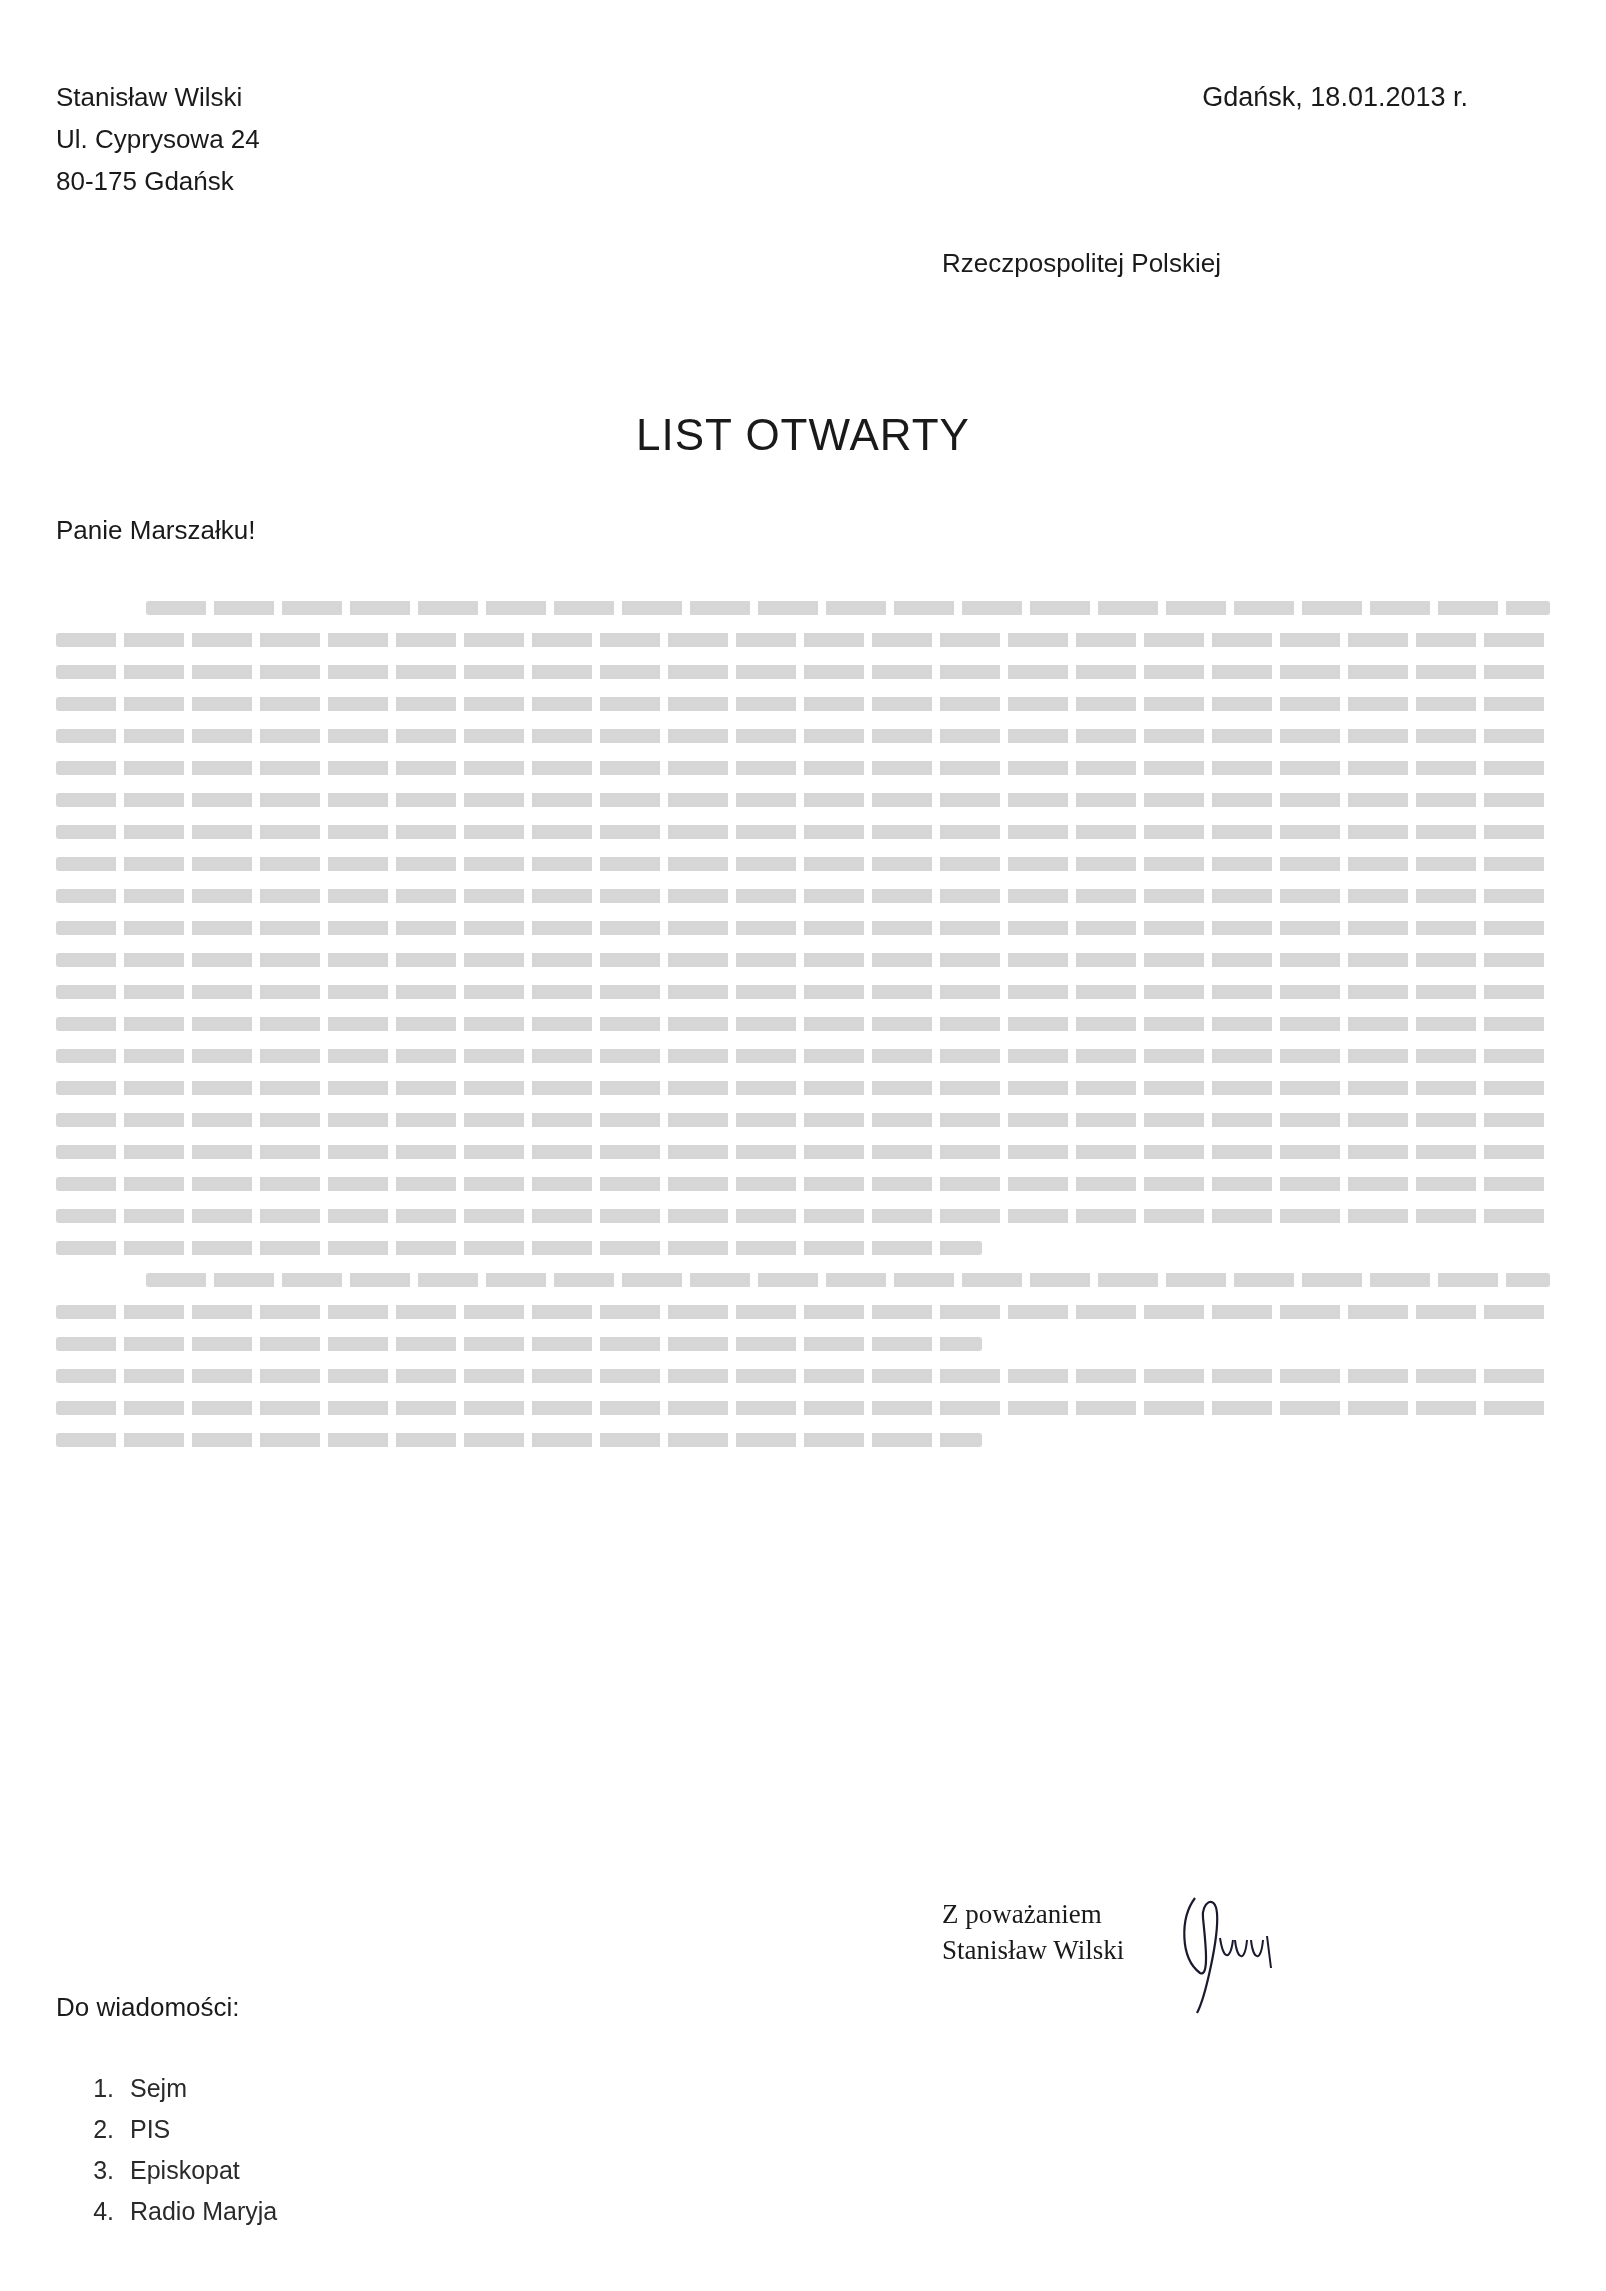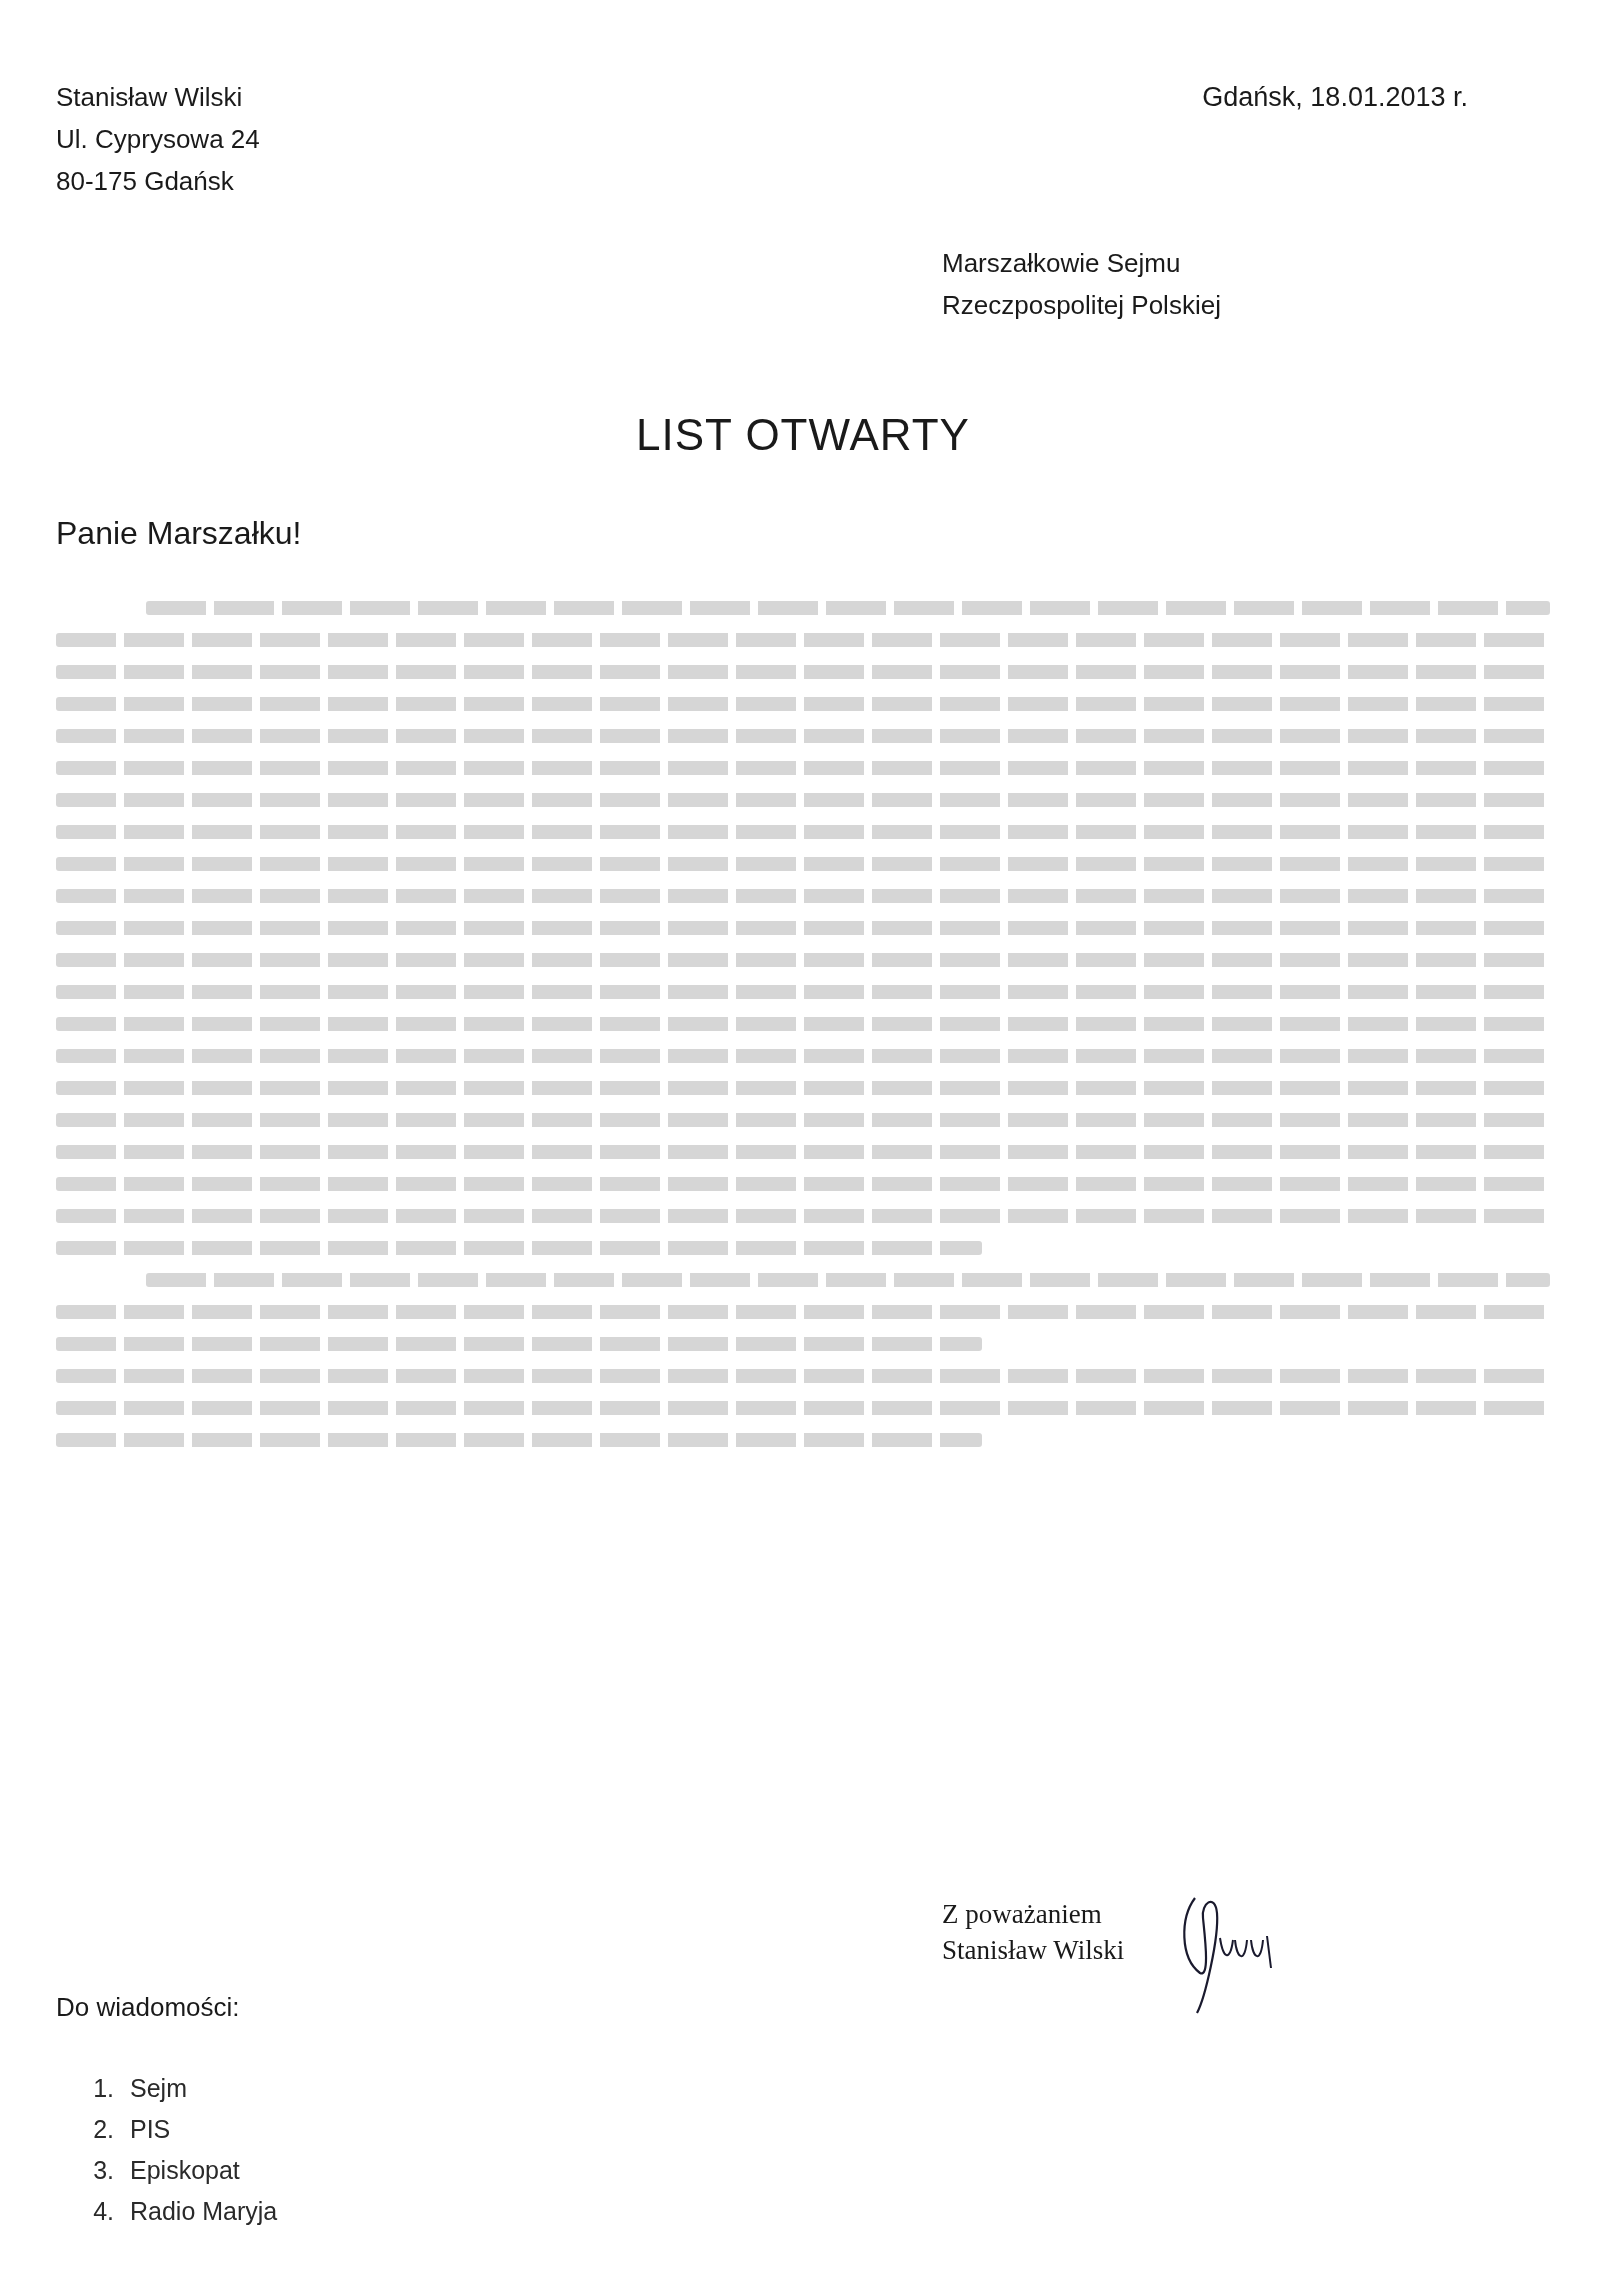--- a/index.html
+++ b/index.html
@@ -10,21 +10,21 @@
     }
     .abs { position: absolute; }
     .line { font-size: 26px; line-height: 42px; }
     .date { top: 40px; right: 138px; font-size: 27px; margin-top: 36px; }
     .sender { top: 76px; left: 56px; }
     .recipient { top: 242px; left: 942px; }
     .title {
       top: 410px; left: 0; width: 1606px; text-align: center;
       font-size: 44px; font-weight: normal; letter-spacing: 1px;
     }
-    .salutation { top: 515px; left: 56px; font-size: 32px; }
+    .salutation { top: 515px; left: 56px; font-size: 26px; }
     .body-block { top: 585px; left: 56px; width: 1494px; }
     .placeholder-line {
       height: 14px; margin: 16px 0 18px 0; border-radius: 3px;
       background: repeating-linear-gradient(90deg, #d6d6d6 0 60px, #ffffff 60px 68px);
     }
     .placeholder-line.indent { margin-left: 90px; }
     .placeholder-line.short { width: 62%; }
     .body-note {
       font-size: 20px; color: #666; font-style: italic;
       margin: 10px 0 10px 0; text-align: center;
@@ -41,21 +41,20 @@
 
 <div class="abs date line">Gdańsk, 18.01.2013 r.</div>
 
 <div class="abs sender">
   <div class="line">Stanisław Wilski</div>
   <div class="line">Ul. Cyprysowa 24</div>
   <div class="line">80-175 Gdańsk</div>
 </div>
 
 <div class="abs recipient">
-  <div class="line">Marszałkowie Sejmu</div>
   <div class="line">Rzeczpospolitej Polskiej</div>
 </div>
 
 <div class="abs title">LIST OTWARTY</div>
 
 <div class="abs salutation">Panie Marszałku!</div>
 
 <div class="abs body-block">
   <div class="placeholder-line indent"></div>
   <div class="placeholder-line"></div>

